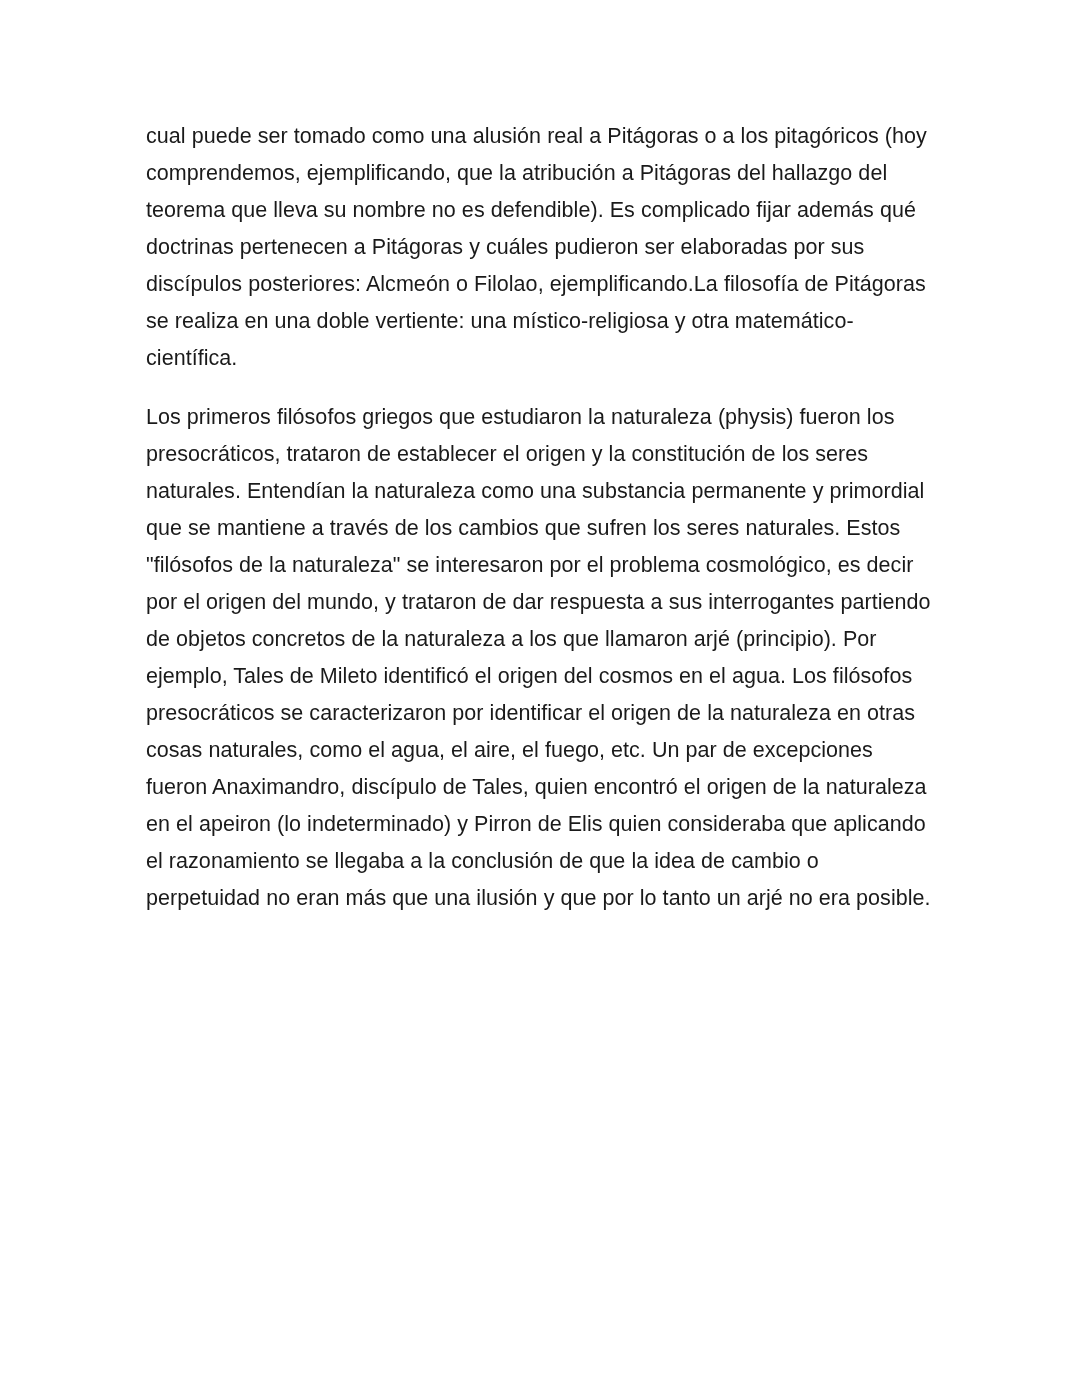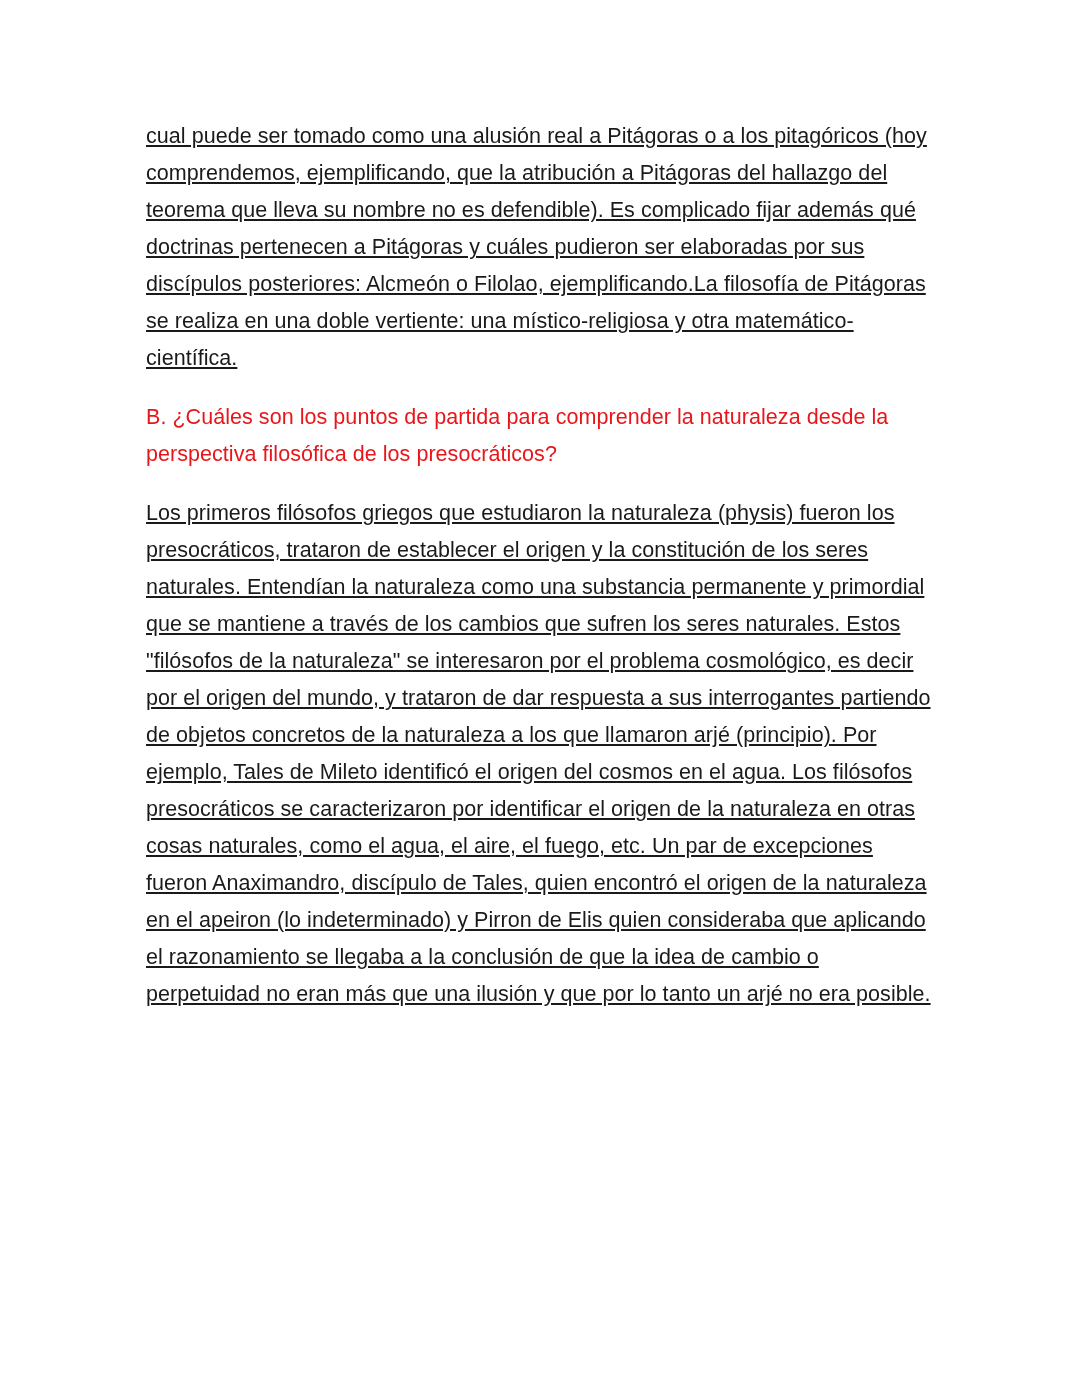--- a/index.html
+++ b/index.html
@@ -24,32 +24,30 @@
   p {
     margin: 0 0 0 0;
     font-size: 21.5px;
     line-height: 37px;
     color: #1a1a1a;
     text-align: left;
     letter-spacing: 0.05px;
   }
   p.body-para {
     margin-bottom: 22px;
-    text-decoration: underline;
   }
   p.question {
     color: #e8161a;
     margin-bottom: 22px;
   }
   p.last {
     margin-bottom: 12px;
   }
 </style>
 </head>
 <body>
 
 <div class="page">
   <div class="content">
     <p class="body-para">cual puede ser tomado como una alusión real a Pitágoras o a los pitagóricos (hoy comprendemos, ejemplificando, que la atribución a Pitágoras del hallazgo del teorema que lleva su nombre no es defendible). Es complicado fijar además qué doctrinas pertenecen a Pitágoras y cuáles pudieron ser elaboradas por sus discípulos posteriores: Alcmeón o Filolao, ejemplificando.La filosofía de Pitágoras se realiza en una doble vertiente: una místico-religiosa y otra matemático-científica.</p>
-    <p class="question">B. ¿Cuáles son los puntos de partida para comprender la naturaleza desde la perspectiva filosófica de los presocráticos?</p>
     <p class="body-para last">Los primeros filósofos griegos que estudiaron la naturaleza (physis) fueron los presocráticos, trataron de establecer el origen y la constitución de los seres naturales. Entendían la naturaleza como una substancia permanente y primordial que se mantiene a través de los cambios que sufren los seres naturales.  Estos "filósofos de la naturaleza" se interesaron por el problema cosmológico, es decir por el origen del mundo, y trataron de dar respuesta a sus interrogantes partiendo de objetos concretos de la naturaleza a los que llamaron arjé (principio). Por ejemplo, Tales de Mileto identificó el origen del cosmos en el agua. Los filósofos presocráticos se caracterizaron por identificar el origen de la naturaleza en otras cosas naturales, como el agua, el aire, el fuego, etc. Un par de excepciones fueron Anaximandro, discípulo de Tales, quien encontró el origen de la naturaleza en el apeiron (lo indeterminado) y Pirron de Elis quien consideraba que aplicando el razonamiento se llegaba a la conclusión de que la idea de cambio o perpetuidad no eran más que una ilusión y que por lo tanto un arjé no era posible.</p>
   </div>
 </div>
 
 </body></html>

